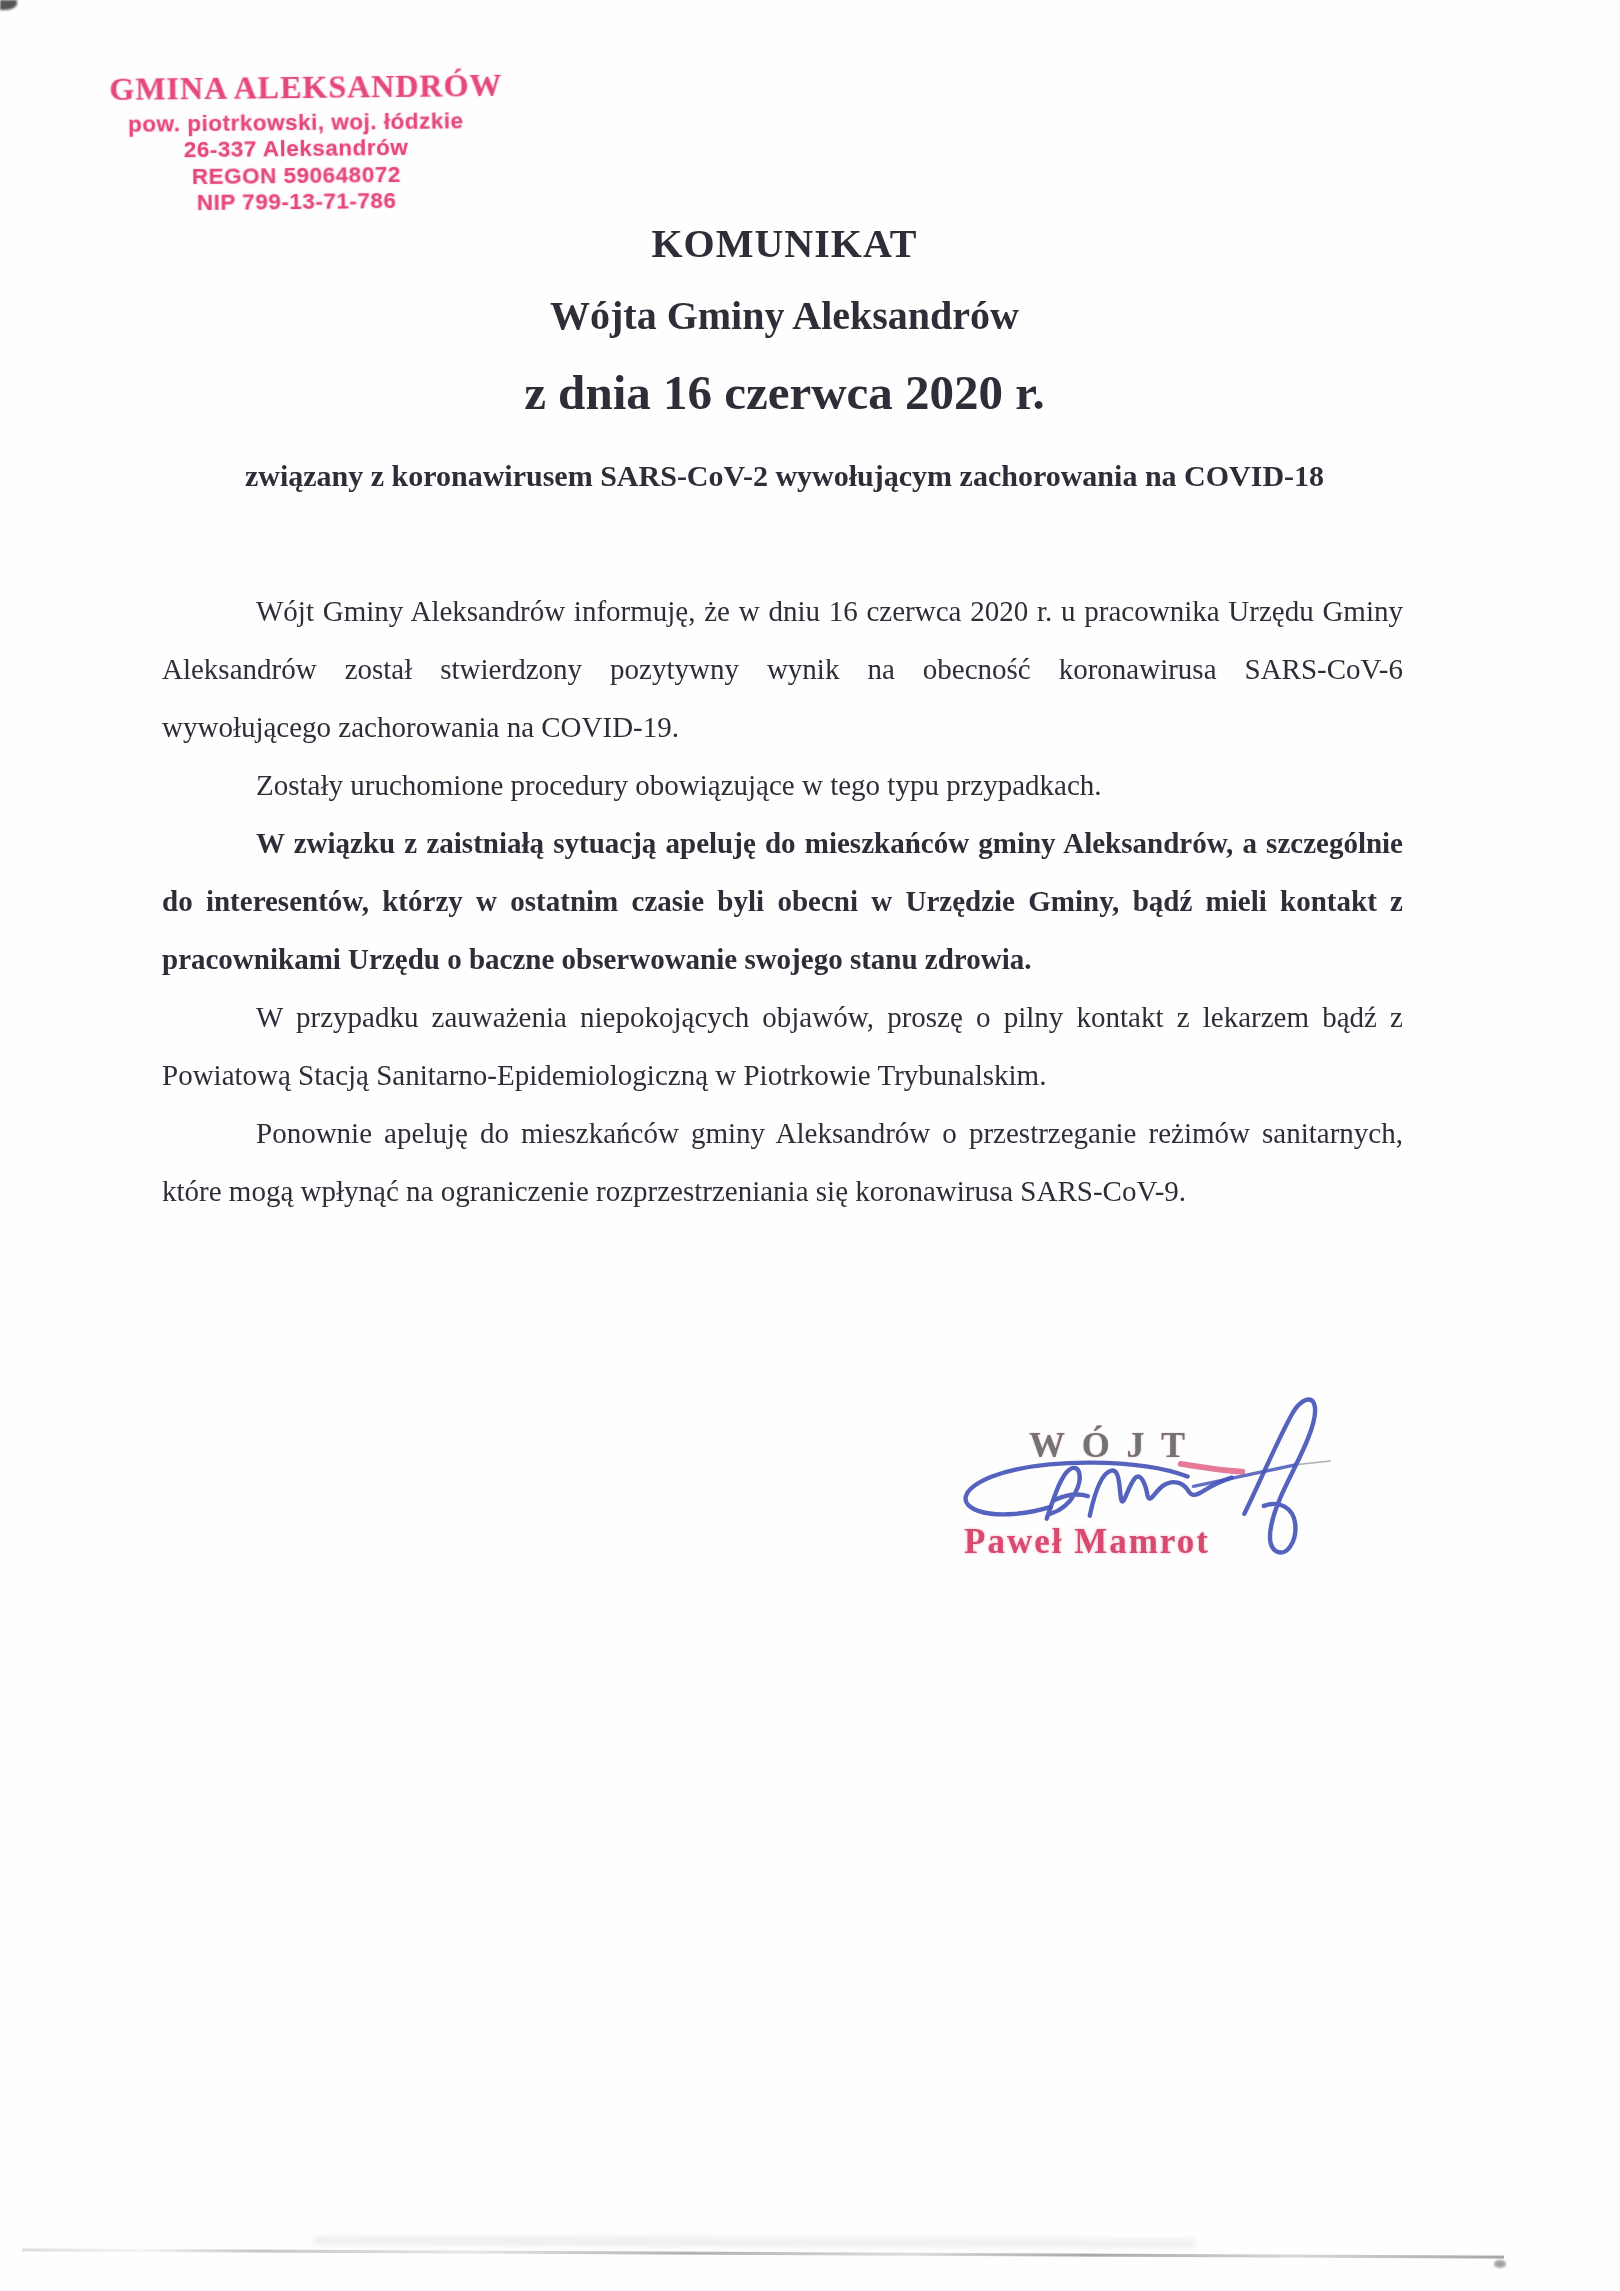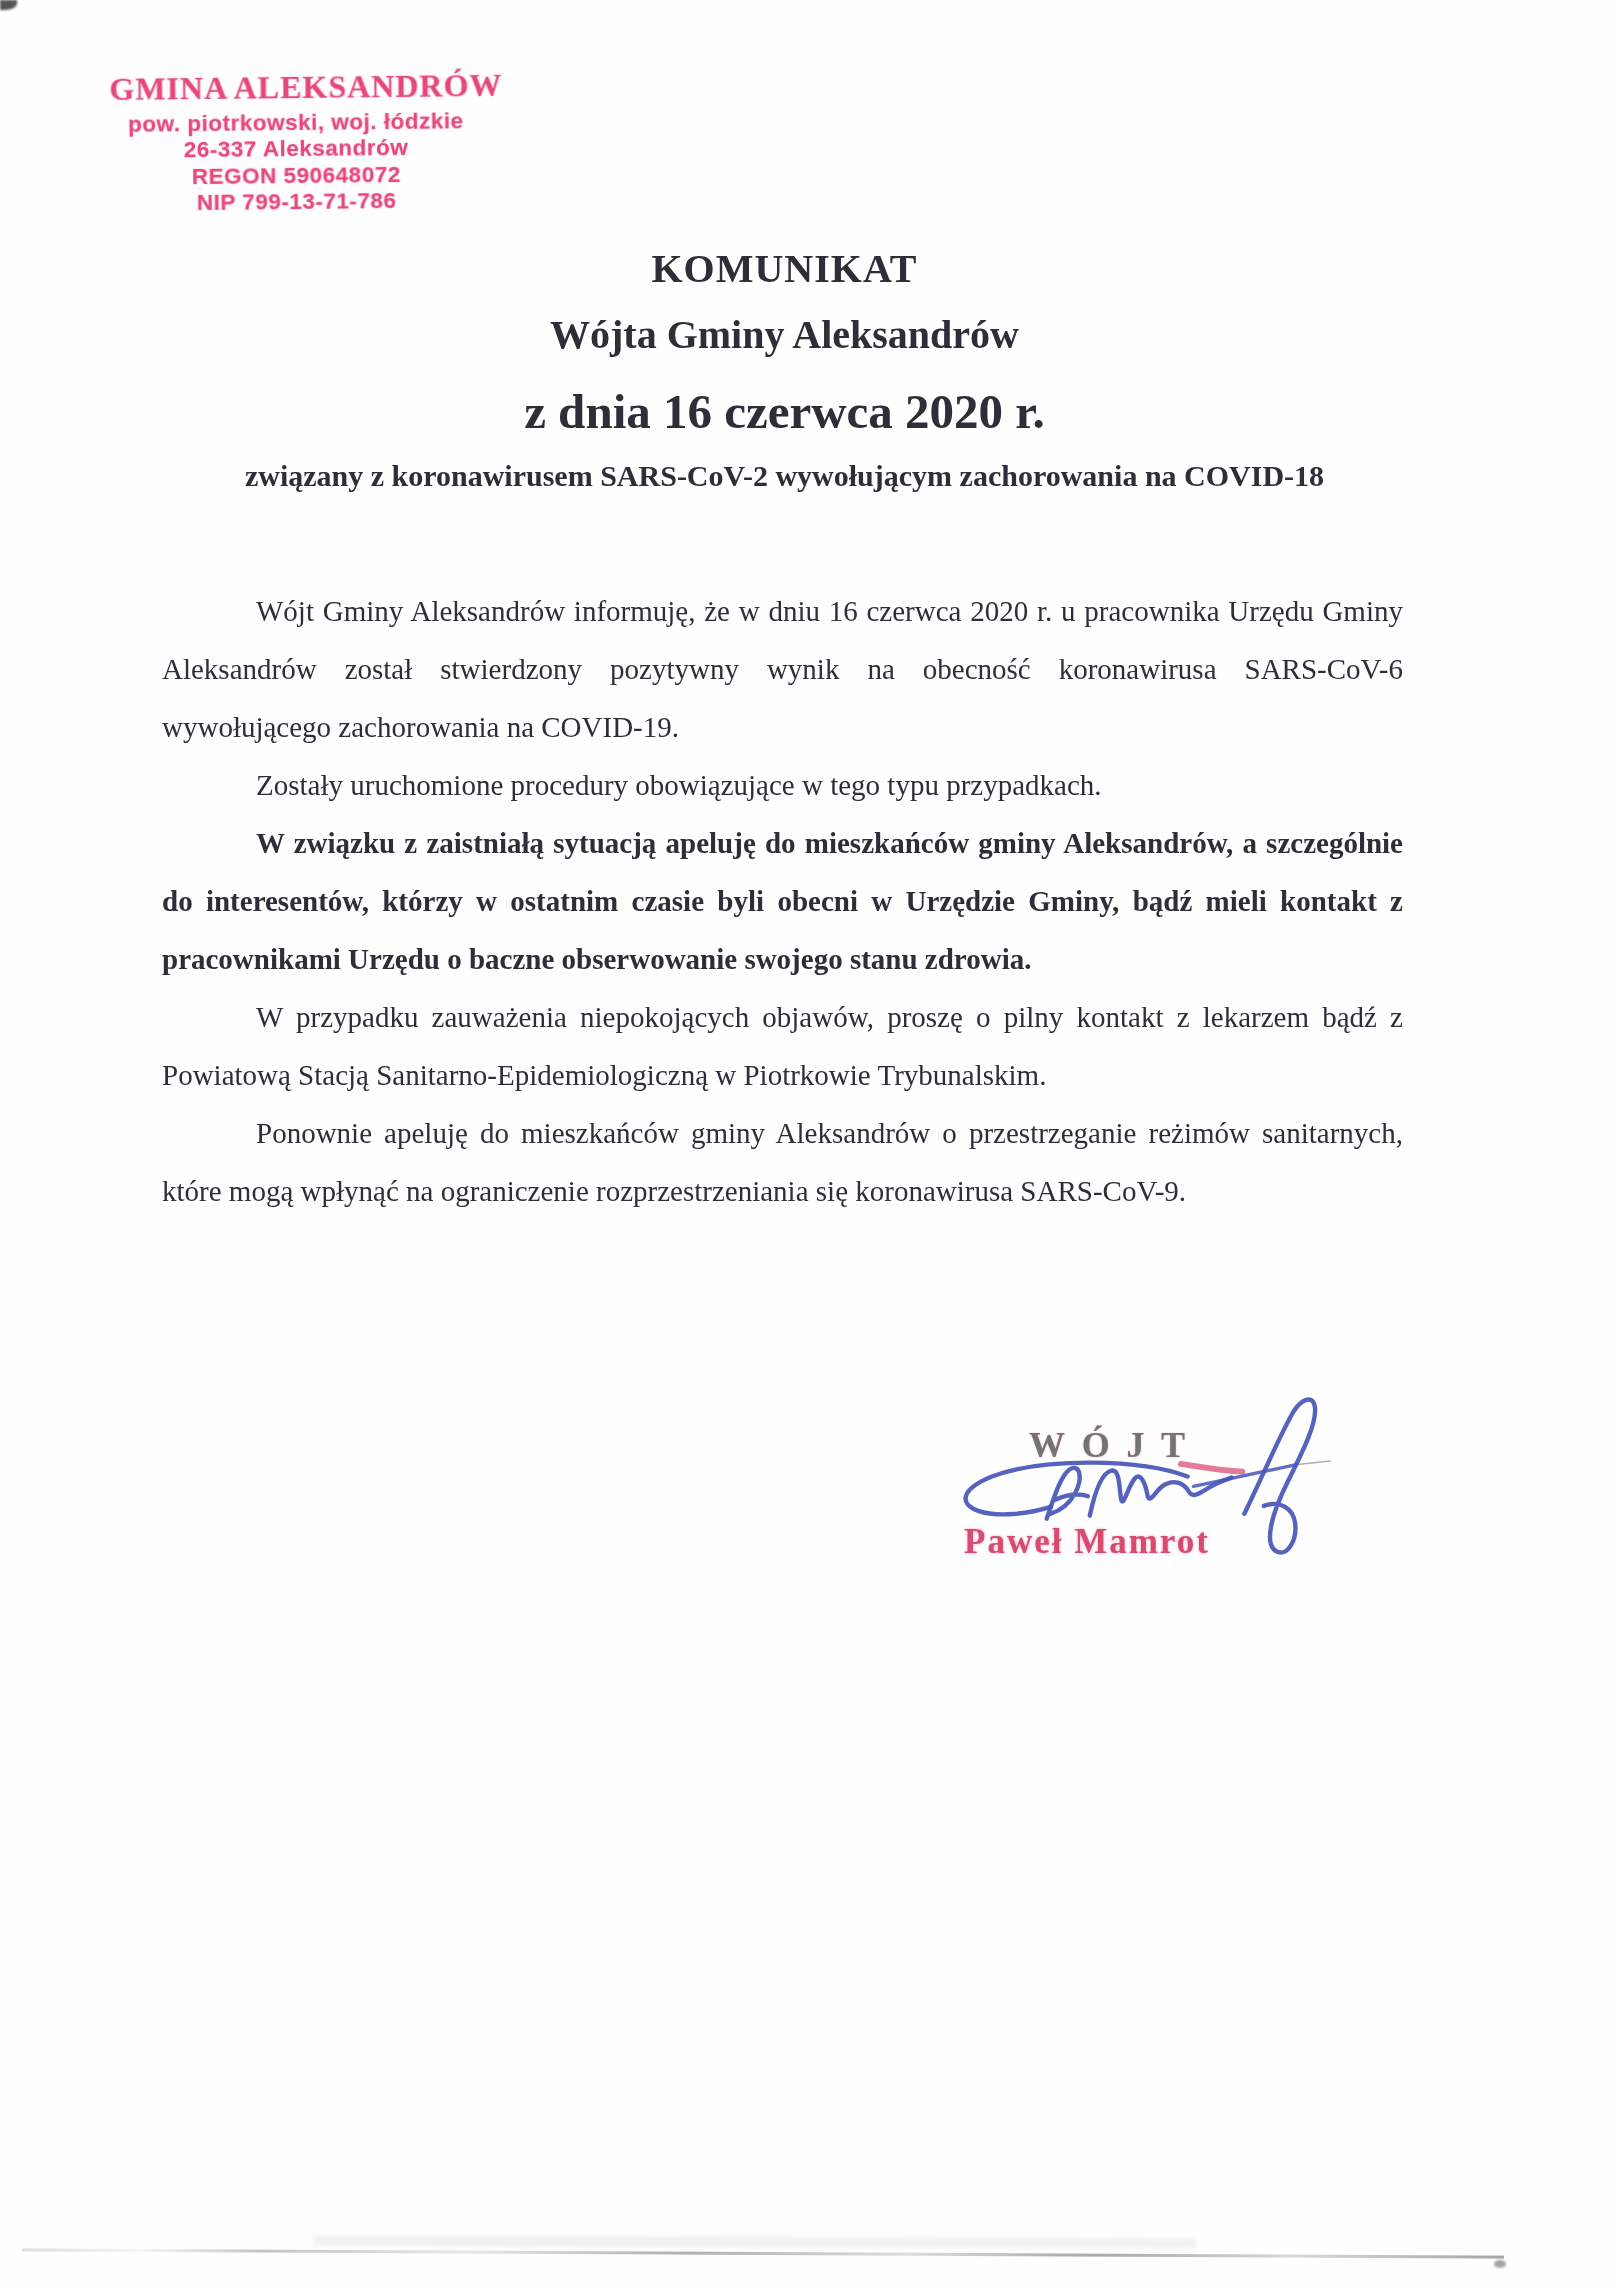--- a/index.html
+++ b/index.html
@@ -54,29 +54,29 @@
     font-weight:700;font-size:32px;letter-spacing:1px;
     margin-bottom:8.8px;white-space:nowrap;
   }
   .stamp .ls{
     font-family:"Liberation Sans", sans-serif;
     font-weight:700;font-size:22.5px;letter-spacing:0.5px;
     margin-bottom:3.9px;white-space:nowrap;
   }
   
   .title-block{
-    position:absolute;left:162px;top:245px;width:1245px;
+    position:absolute;left:162px;top:220px;width:1245px;
     text-align:center;
     filter:blur(0.3px);
   }
   .doc-title{
     margin:0;font-size:40px;font-weight:700;letter-spacing:1px;
   }
   .doc-subtitle{
-    margin:19px 0 0 0;font-size:40px;font-weight:700;
+    margin:25px 0 0 0;font-size:40px;font-weight:700;
   }
   .doc-dateline{
     margin:24.5px 0 0 0;font-size:49px;font-weight:700;
   }
   .doc-subject{
     position:absolute;left:162px;top:459px;width:1245px;
     text-align:center;
     font-size:30px;font-weight:700;
     filter:blur(0.3px);
   }

